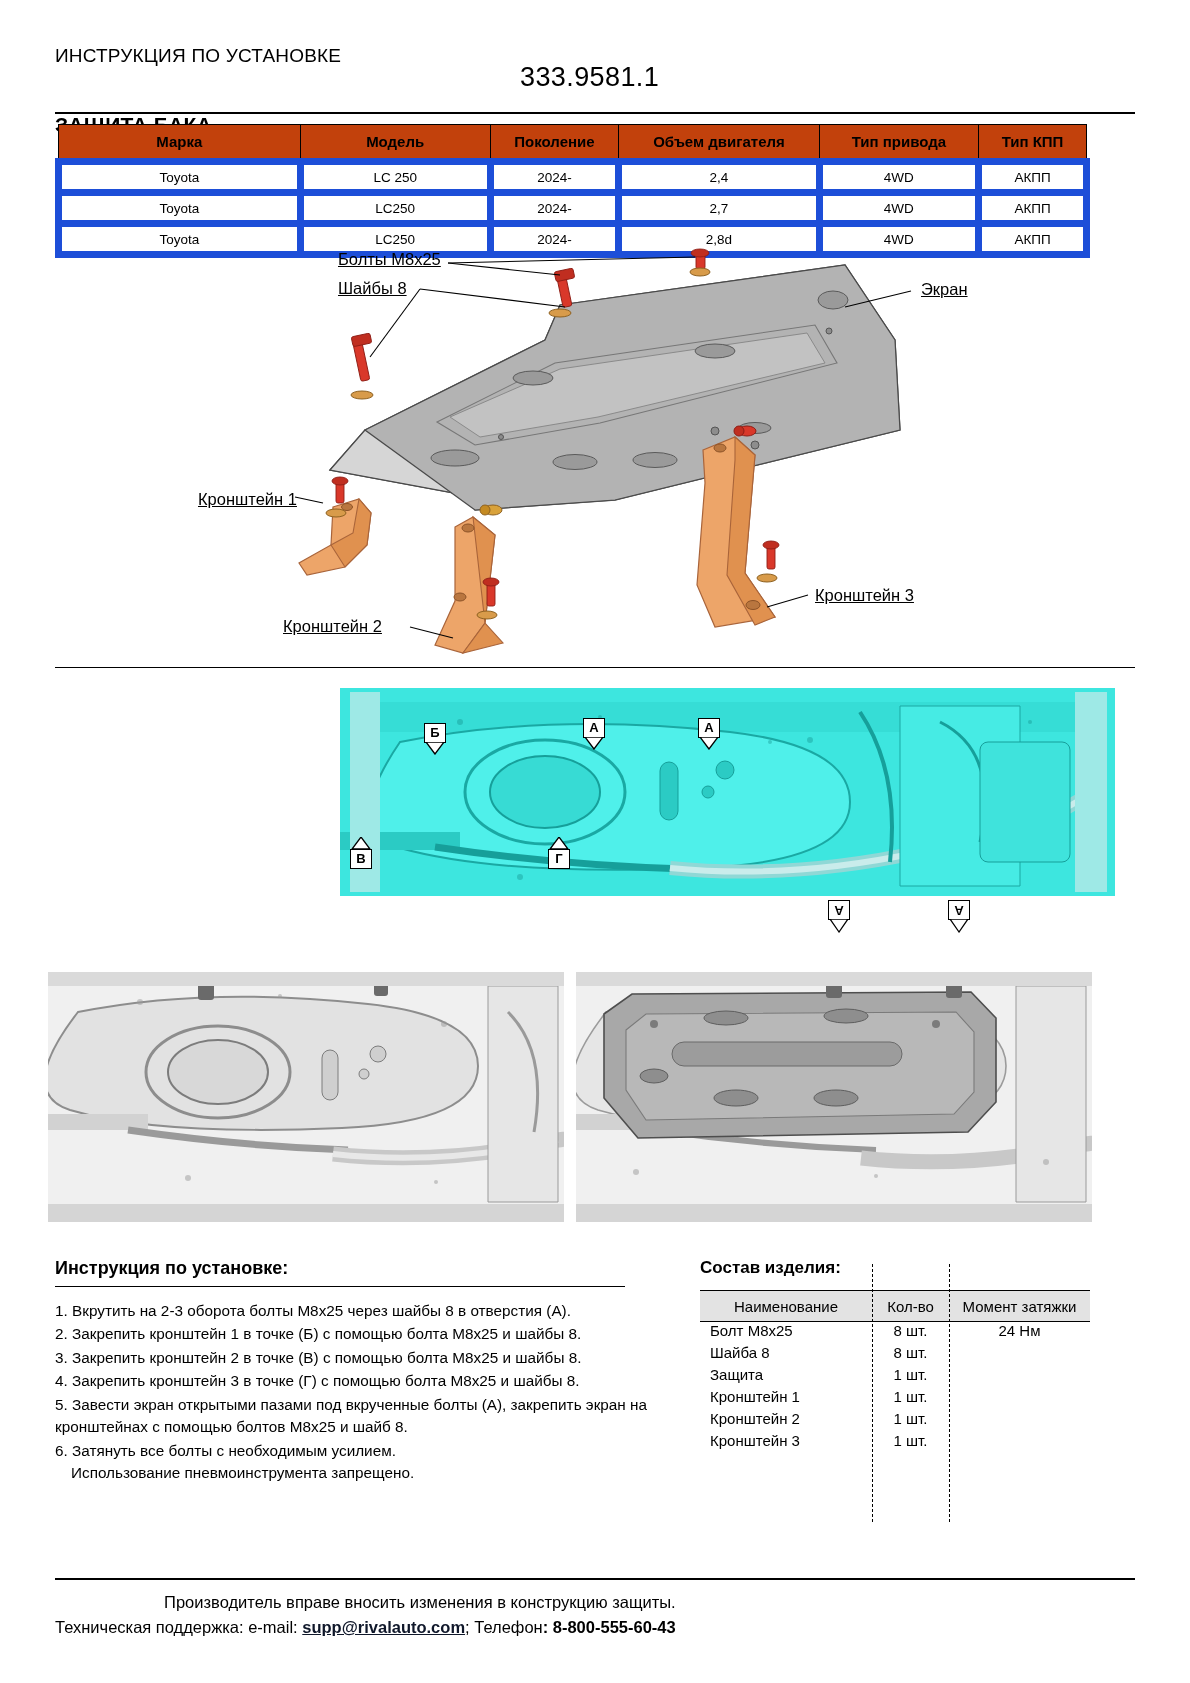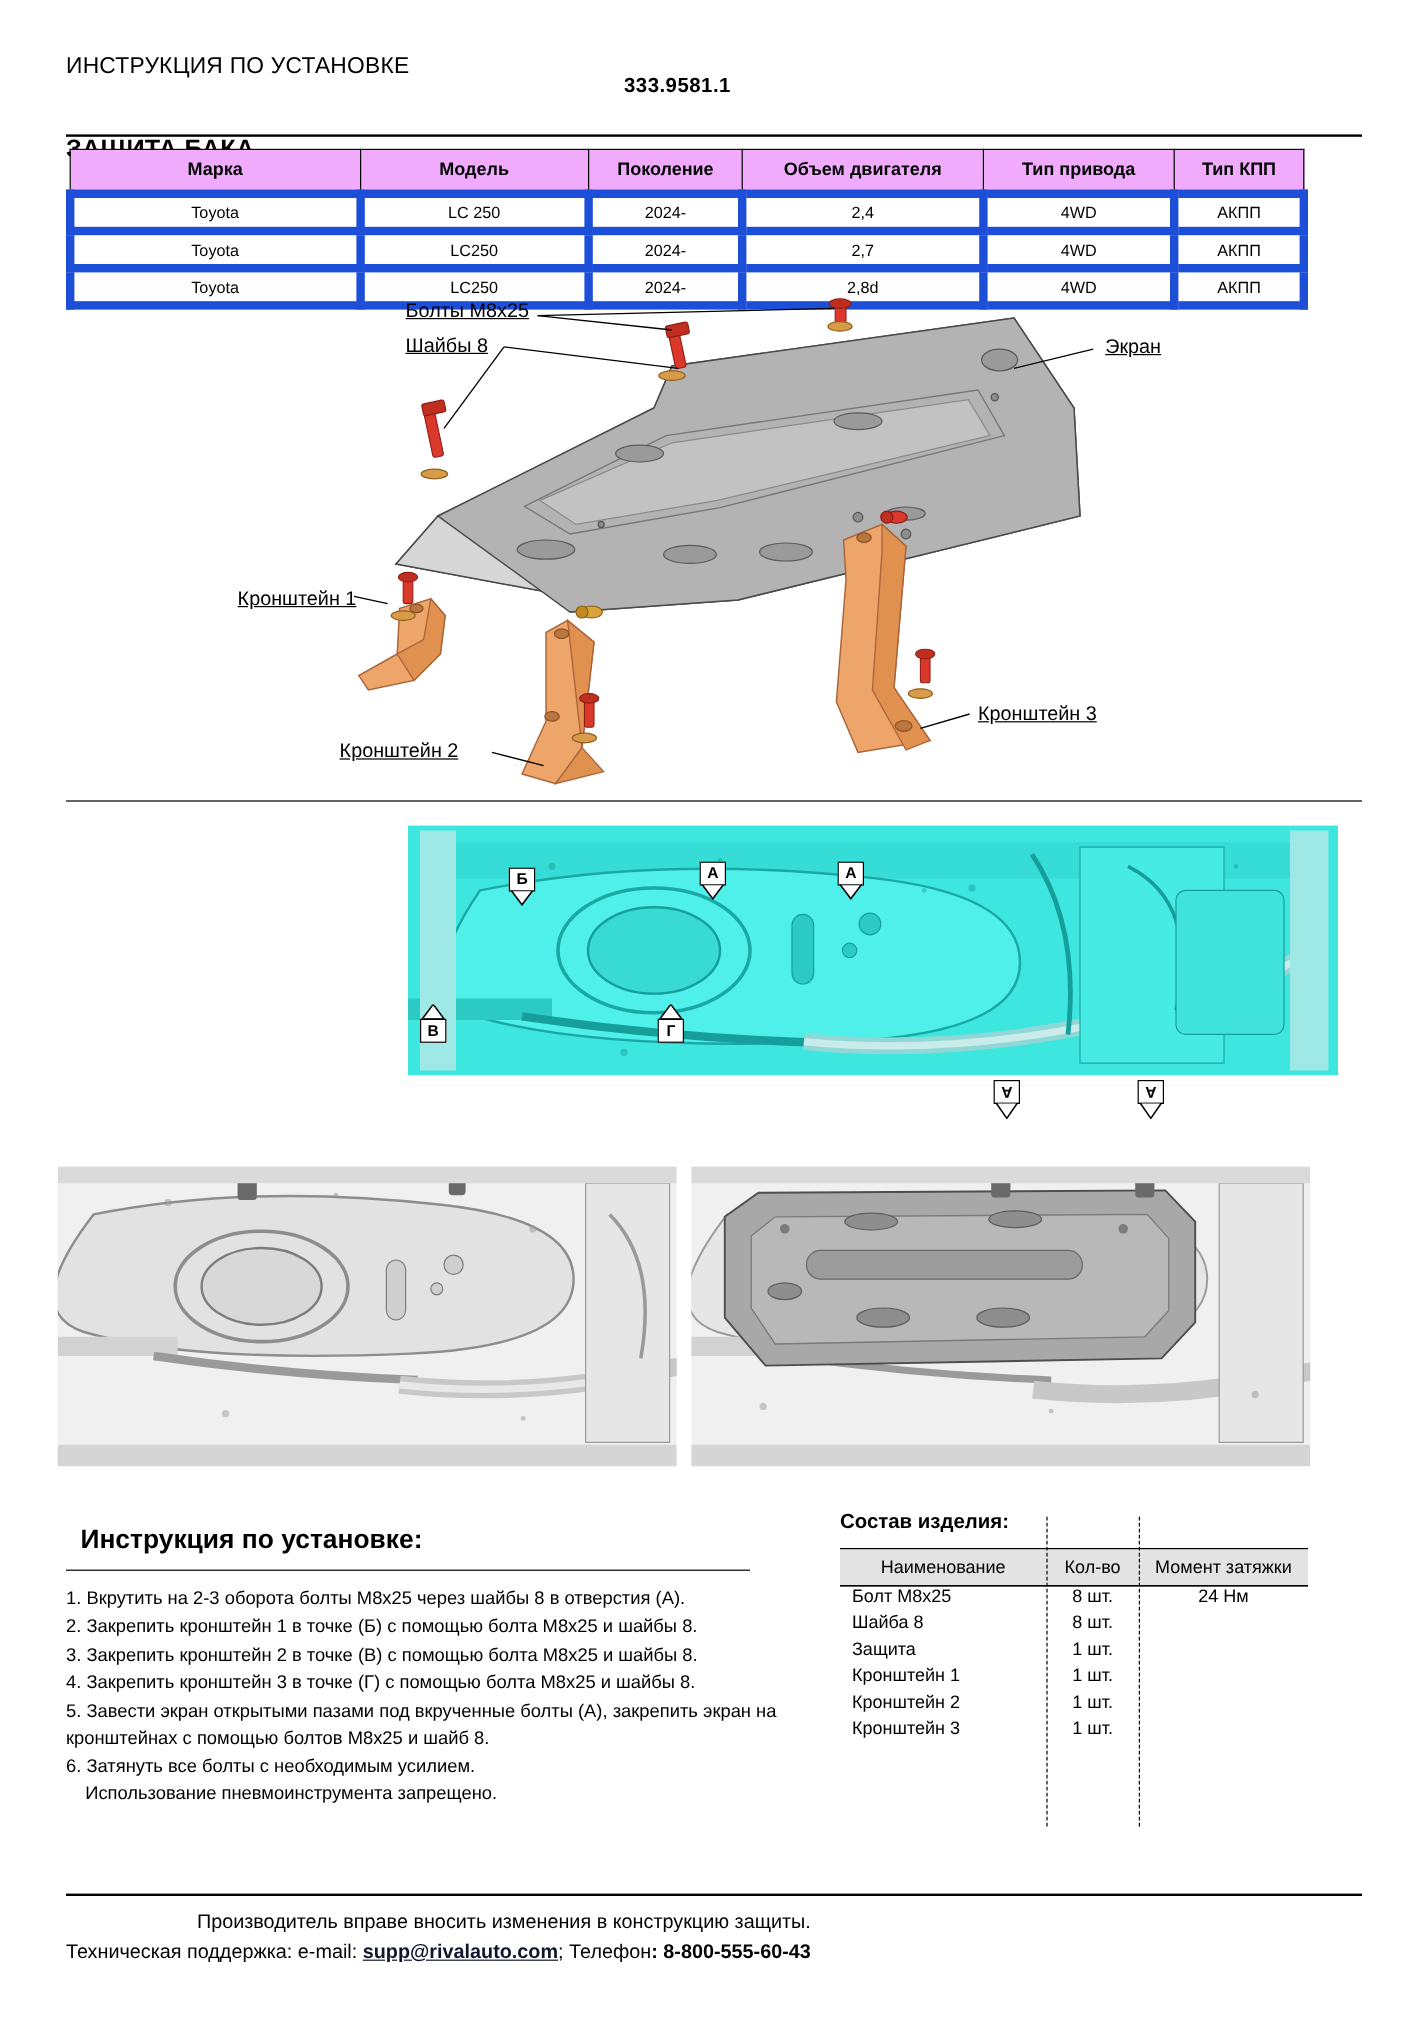--- a/index.html
+++ b/index.html
@@ -42,22 +42,22 @@
   .hdr-line2 {
     font-size: 21px;
     font-weight: bold;
     letter-spacing: 0.2px;
     margin-top: 44px;
   }
   .hdr-code {
     position: absolute;
     left: 465px;
     top: 62px;
-    font-size: 17px;
-    font-weight: bold;
+    font-size: 27px;
+    font-weight: normal;
     letter-spacing: 0.4px;
   }
   .rule-top {
     position: absolute;
     left: 55px;
     right: 55px;
     top: 112px;
     border-top: 2px solid #000;
   }
 
@@ -67,21 +67,21 @@
     left: 55px;
     top: 124px;
     width: 1035px;
   }
   table.spec {
     border-collapse: collapse;
     width: 100%;
     font-size: 14px;
   }
   table.spec th {
-    background: #f0abfc;
+    background: #c2410c;
     border: 1px solid #000;
     height: 33px;
     font-size: 15px;
     font-weight: bold;
     text-align: center;
     padding: 0 4px;
   }
   table.spec td {
     border: 7px solid #1d4ed8;
     height: 24px;
@@ -169,22 +169,22 @@
   }
 
   
   .instr {
     position: absolute;
     left: 55px;
     top: 1258px;
     width: 620px;
   }
   .instr h3 {
-    margin: 12px;
-    font-size: 22px;
+    margin: 0;
+    font-size: 18px;
     font-weight: bold;
   }
   .instr .uline {
     margin-top: 7px;
     border-top: 1.3px solid #000;
     width: 570px;
   }
   .instr ol {
     margin: 13px 0 0 0;
     padding: 0;

